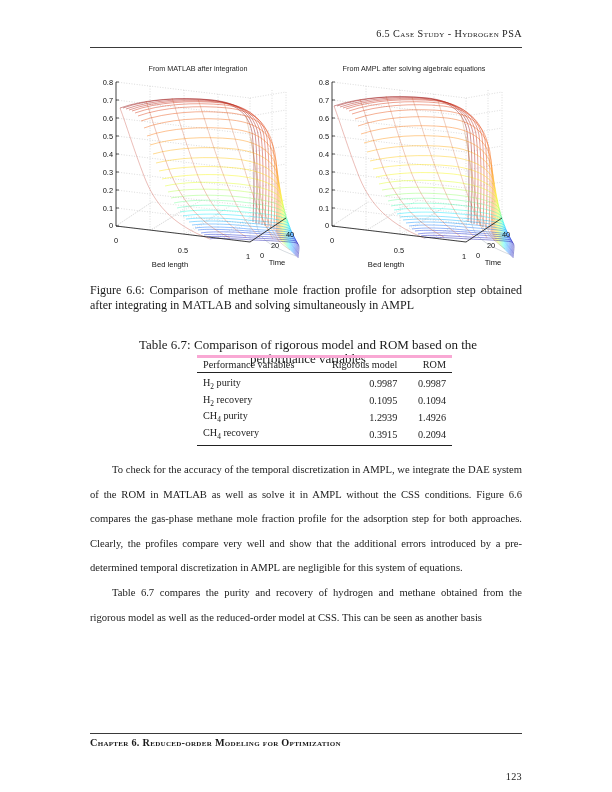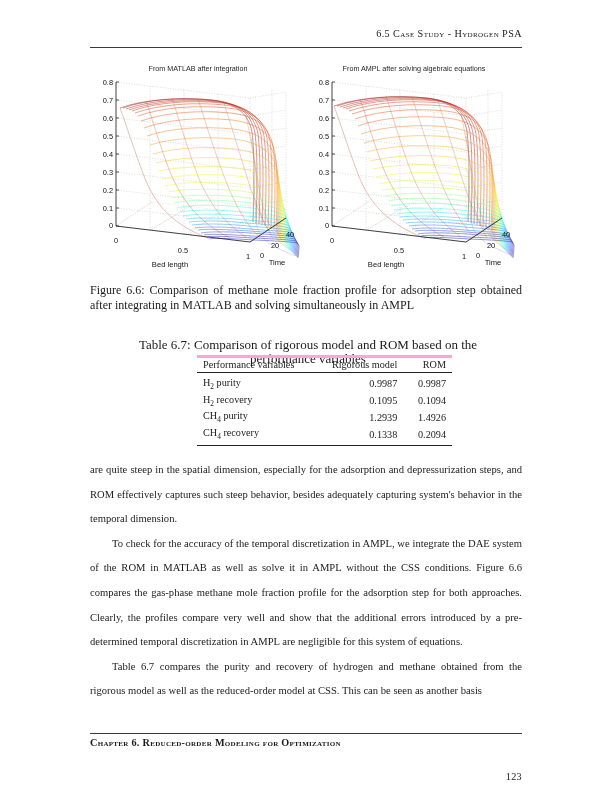--- a/index.html
+++ b/index.html
@@ -439,30 +439,29 @@
           <td class="col-rig">0.1095</td>
           <td class="col-rom">0.1094</td>
         </tr>
         <tr>
           <td class="col-var">CH<sub>4</sub> purity</td>
           <td class="col-rig">1.2939</td>
           <td class="col-rom">1.4926</td>
         </tr>
         <tr>
           <td class="col-var">CH<sub>4</sub> recovery</td>
-          <td class="col-rig">0.1338</td>
+          <td class="col-rig">0.3915</td>
           <td class="col-rom">0.2094</td>
         </tr>
       </tbody>
     </table>
     <div class="tbl-bottom-rule"></div>
   </div>
 
   <div class="body-text">
-    <p>are quite steep in the spatial dimension, especially for the adsorption and depressurization steps, and ROM effectively captures such steep behavior, besides adequately capturing system's behavior in the temporal dimension.</p>
     <p class="indent">To check for the accuracy of the temporal discretization in AMPL, we integrate the DAE system of the ROM in MATLAB as well as solve it in AMPL without the CSS conditions. Figure 6.6 compares the gas-phase methane mole fraction profile for the adsorption step for both approaches. Clearly, the profiles compare very well and show that the additional errors introduced by a pre-determined temporal discretization in AMPL are negligible for this system of equations.</p>
     <p class="indent">Table 6.7 compares the purity and recovery of hydrogen and methane obtained from the rigorous model as well as the reduced-order model at CSS. This can be seen as another basis</p>
   </div>
 
   <div class="footer-rule"></div>
   <div class="footer">
     <span class="footer-left">Chapter 6. Reduced-order Modeling for Optimization</span>
     <span class="footer-right">123</span>
   </div>
 

